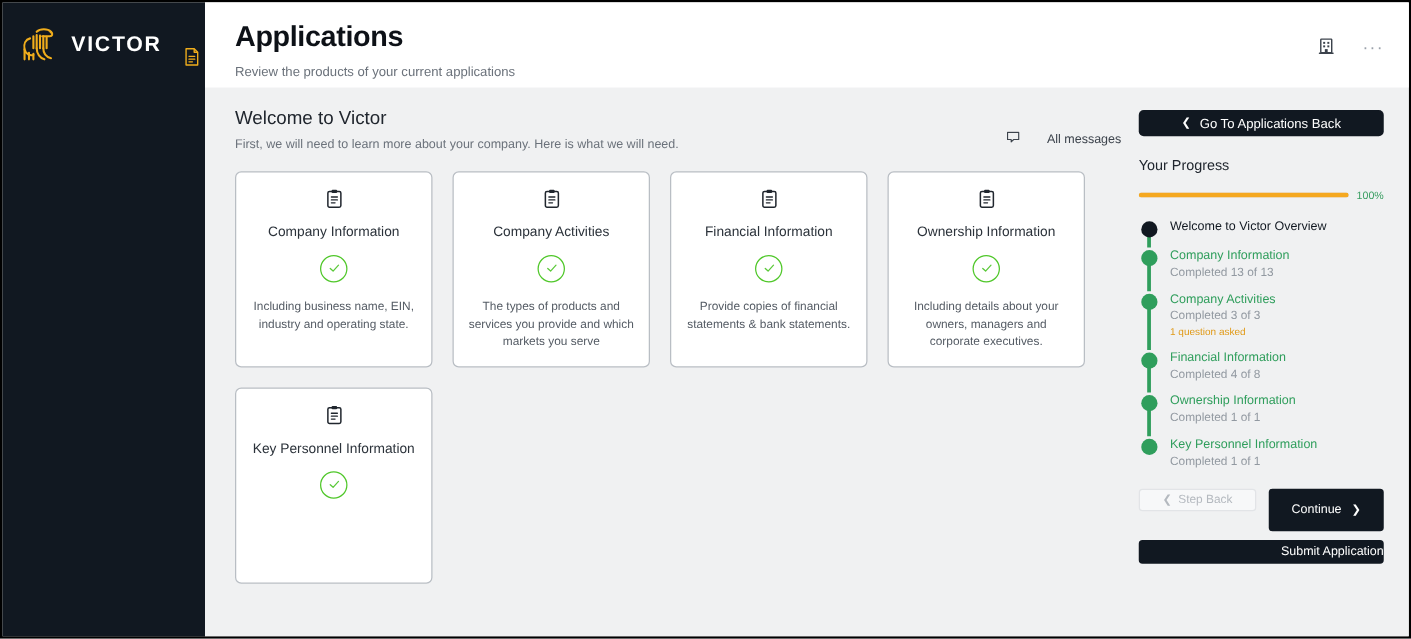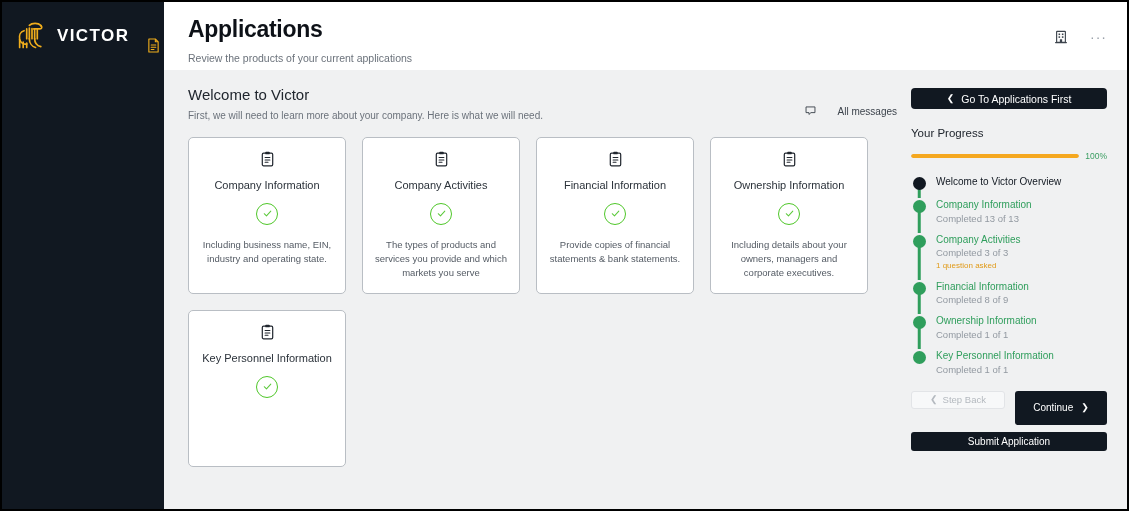--- a/index.html
+++ b/index.html
@@ -314,21 +314,21 @@
     border-radius: 3px;
   }
   .btn-submit {
     width: 100%;
     height: 19px;
     background: #111821;
     color: #ffffff;
     font-size: 10px;
     display: flex;
     align-items: center;
-    justify-content: center;
+    justify-content: flex-end;
     border-radius: 3px;
     margin-top: 7px;
   }
   .chev { font-size: 9px; line-height: 1; }
 </style>
 </head>
 <body>
 
 <div class="app">
 
@@ -491,21 +491,21 @@
             </div>
           </div>
 
         </div>
       </div>
 
       <div class="progress-col">
 
         <button class="btn btn-dark">
           <span class="chev">❮</span>
-          <span>Go To Applications First</span>
+          <span>Go To Applications Back</span>
         </button>
 
         <div class="progress-heading">Your Progress</div>
 
         <div class="progress-bar-row">
           <div class="progress-track">
             <div class="progress-fill" style="width:100%"></div>
           </div>
           <span class="progress-pct">100%</span>
         </div>
@@ -545,21 +545,21 @@
             </div>
           </div>
 
           <div class="tl-item">
             <div class="tl-marker">
               <span class="tl-dot done"></span>
               <span class="tl-line"></span>
             </div>
             <div class="tl-text">
               <div class="tl-title done">Financial Information</div>
-              <div class="tl-sub">Completed 8 of 9</div>
+              <div class="tl-sub">Completed 4 of 8</div>
             </div>
           </div>
 
           <div class="tl-item">
             <div class="tl-marker">
               <span class="tl-dot done"></span>
               <span class="tl-line"></span>
             </div>
             <div class="tl-text">
               <div class="tl-title done">Ownership Information</div>

